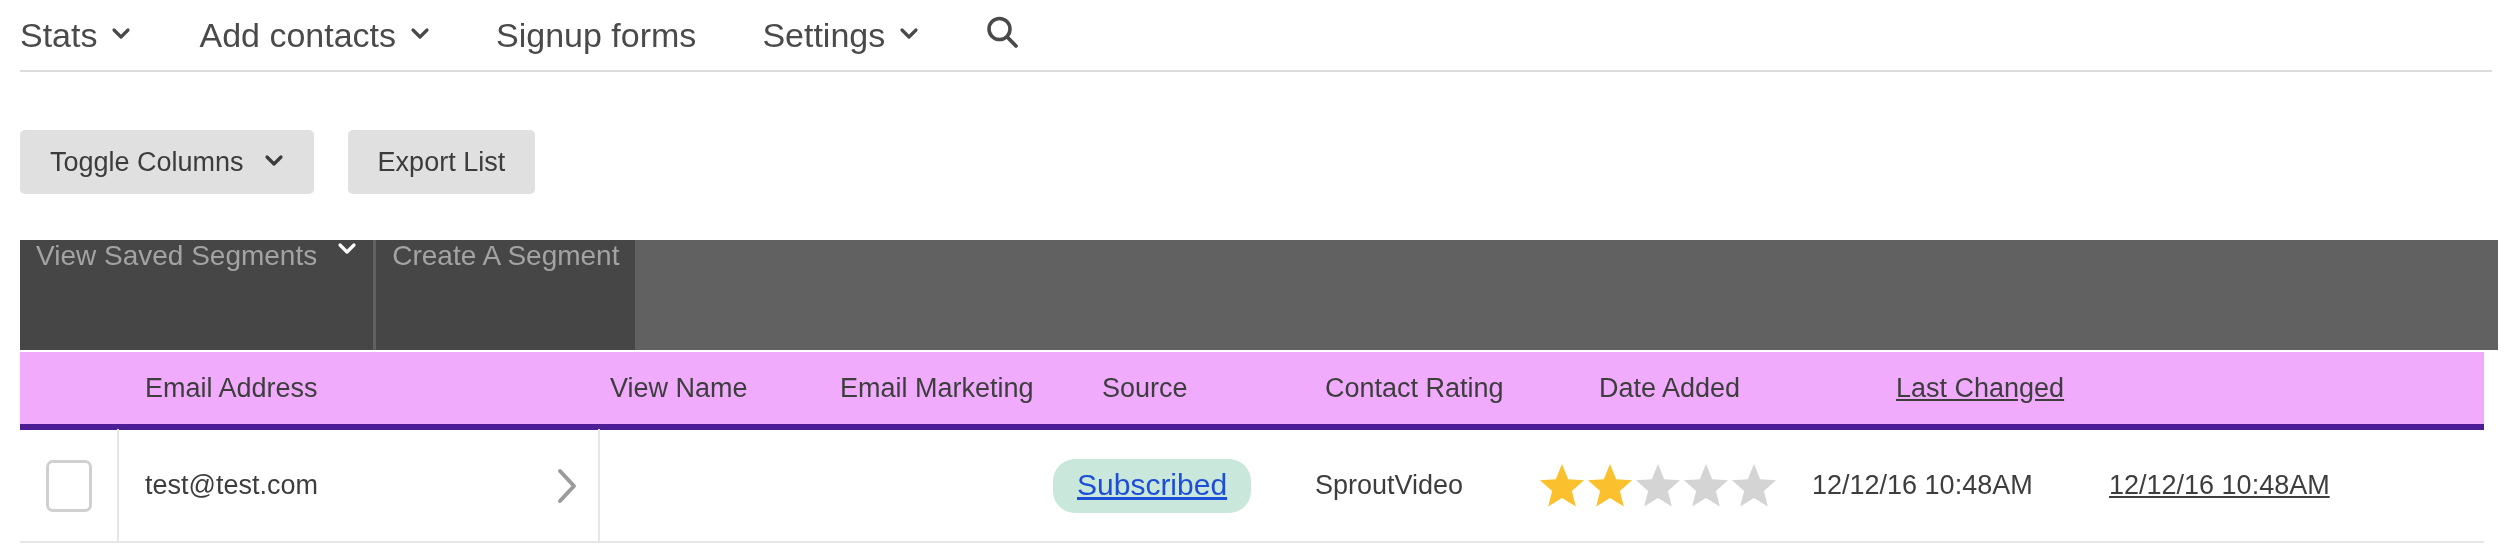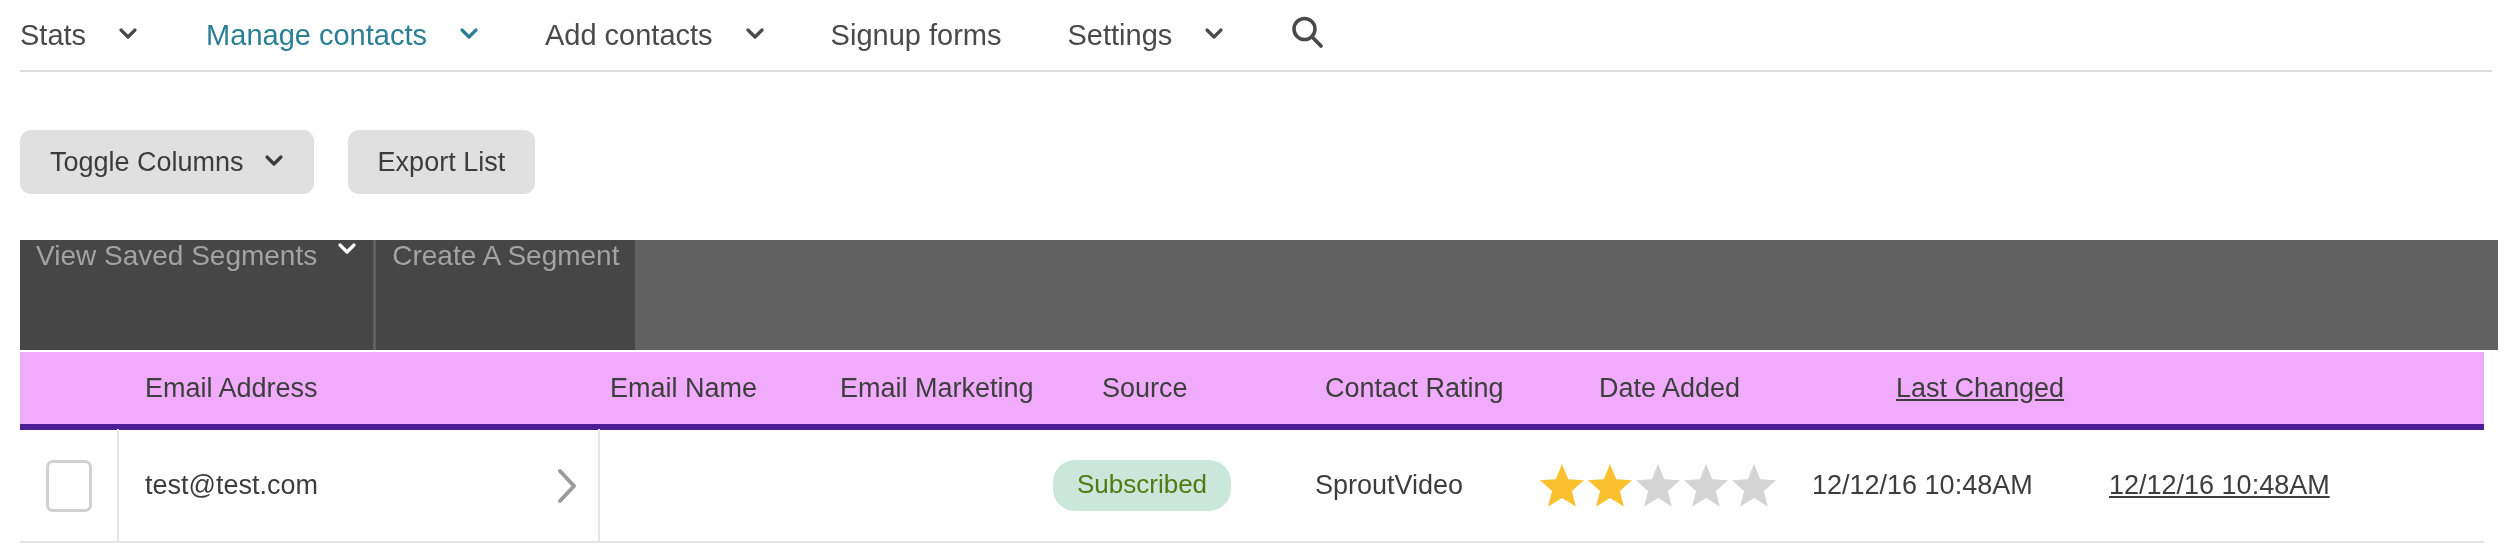--- a/index.html
+++ b/index.html
@@ -11,22 +11,22 @@
   }
   .page { position: relative; width: 2508px; height: 552px; background:#fff; }
 
   
   .topnav {
     position: absolute; left: 0; top: 0; width: 2508px; height: 70px;
     display: flex; align-items: center;
     padding-left: 20px;
   }
   .nav-item {
-    display: flex; align-items: center; gap: 32px;
-    font-size: 29px; color: #4a4a4a; font-weight: 400;
+    display: flex; align-items: center; gap: 14px;
+    font-size: 34px; color: #4a4a4a; font-weight: 400;
     white-space: nowrap; cursor: pointer;
     line-height: 1;
   }
   .nav-item.active { color: #2b7f95; }
   .nav-gap-1 { margin-right: 68px; }
   .nav-gap-2 { margin-right: 66px; }
   .nav-gap-3 { margin-right: 66px; }
   .nav-gap-4 { margin-right: 66px; }
   .nav-gap-5 { margin-right: 64px; }
   .caret { display:inline-block; width: 20px; height: 20px; position: relative; top:-2px; }
@@ -36,21 +36,21 @@
     position:absolute; left: 20px; top: 70px; width: 2472px; height: 2px;
     background: #dcdcdc;
   }
 
   
   .toolbar {
     position: absolute; left: 20px; top: 130px;
     display: flex; align-items: center; gap: 34px;
   }
   .tb-btn {
-    background: #e0e0e0; border: none; border-radius: 11px;
+    background: #e0e0e0; border: none; border-radius: 5px;
     height: 64px; padding: 0 30px;
     display: flex; align-items: center; gap: 20px;
     font-family: "Liberation Sans", sans-serif;
     font-size: 27px; color: #3c3c3c; cursor: pointer;
     white-space: nowrap;
   }
 
   
   .segbar {
     position: absolute; left: 20px; top: 240px;
@@ -95,51 +95,44 @@
 
   .trow .c-check { border-right: 2px solid #e6e6e6; height:113px; }
   .trow .c-email { border-right: 2px solid #e6e6e6; height:113px; justify-content: space-between; padding-right: 18px; }
 
   .chk {
     width: 46px; height: 52px; border: 3px solid #d0d0d0;
     border-radius: 7px; background:#fff; cursor:pointer;
   }
   .chev { color:#9b9b9b; display:flex; align-items:center; cursor:pointer; }
   .badge {
-    display:inline-block; background:#c9e7db; color:#4d7c0f;
-    border-radius: 22px; padding: 9px 24px 11px; font-size: 26px;
+    display:inline-block; background:#c9e7db; color:#1d4ed8;
+    border-radius: 22px; padding: 9px 24px 11px; font-size: 30px;
     white-space: nowrap;
+    text-decoration: underline;
   }
   .stars { display:flex; align-items:center; gap:0px; }
   .stars svg { display:block; }
 </style>
 </head>
 <body>
 
 <div class="page">
 
   <div class="topnav">
 
     <div class="nav-item nav-gap-1">
       <span>Stats</span>
       <span class="caret">
         <svg width="20" height="20" viewBox="0 0 20 20">
             <path d="M3 7 L10 14 L17 7" fill="none" stroke="#4a4a4a" stroke-width="3.2" stroke-linecap="round" stroke-linejoin="round"></path>
           </svg>
       </span>
     </div>
 
-    <div class="nav-item active nav-gap-2">
-      <span>Manage contacts</span>
-      <span class="caret">
-        <svg width="20" height="20" viewBox="0 0 20 20">
-            <path d="M3 7 L10 14 L17 7" fill="none" stroke="#2b7f95" stroke-width="3.2" stroke-linecap="round" stroke-linejoin="round"></path>
-          </svg>
-      </span>
-    </div>
 
     <div class="nav-item nav-gap-3">
       <span>Add contacts</span>
       <span class="caret">
         <svg width="20" height="20" viewBox="0 0 20 20">
             <path d="M3 7 L10 14 L17 7" fill="none" stroke="#4a4a4a" stroke-width="3.2" stroke-linecap="round" stroke-linejoin="round"></path>
           </svg>
       </span>
     </div>
 
@@ -195,21 +188,21 @@
     <div class="seg-btn">
       <span>Create A Segment</span>
     </div>
   </div>
 
   <div class="tbl">
 
     <div class="thead">
       <div class="c-check"></div>
       <div class="c-email th">Email Address</div>
-      <div class="c-last th">Email Name</div>
+      <div class="c-last th">View Name</div>
       <div class="c-mkt th">Email Marketing</div>
       <div class="c-src th">Source</div>
       <div class="c-rate th">Contact Rating</div>
       <div class="c-dadd th">Date Added</div>
       <div class="c-dchg th">Last Changed</div>
     </div>
 
     <div class="trow">
       <div class="c-check">
         <div class="chk"></div>

